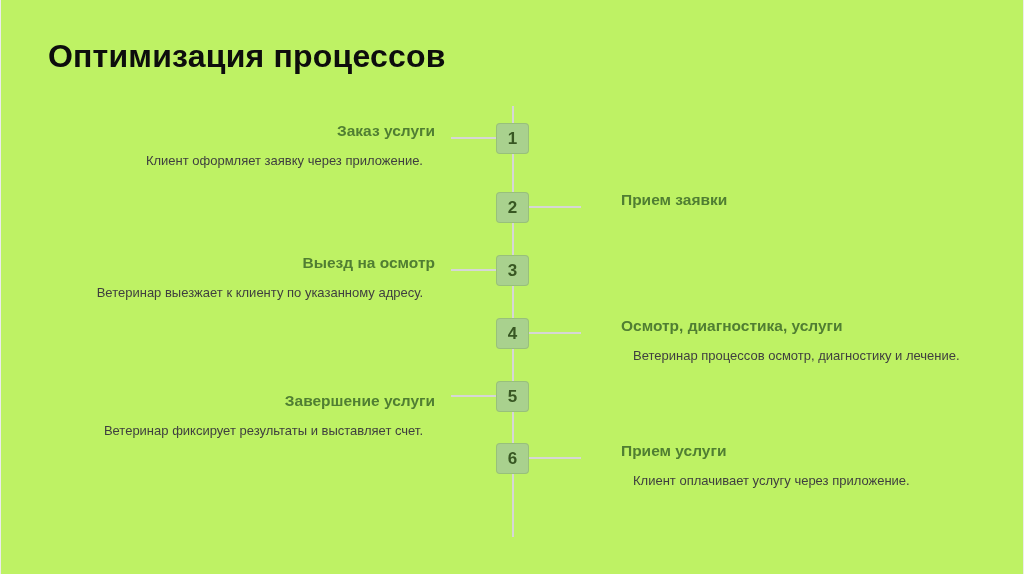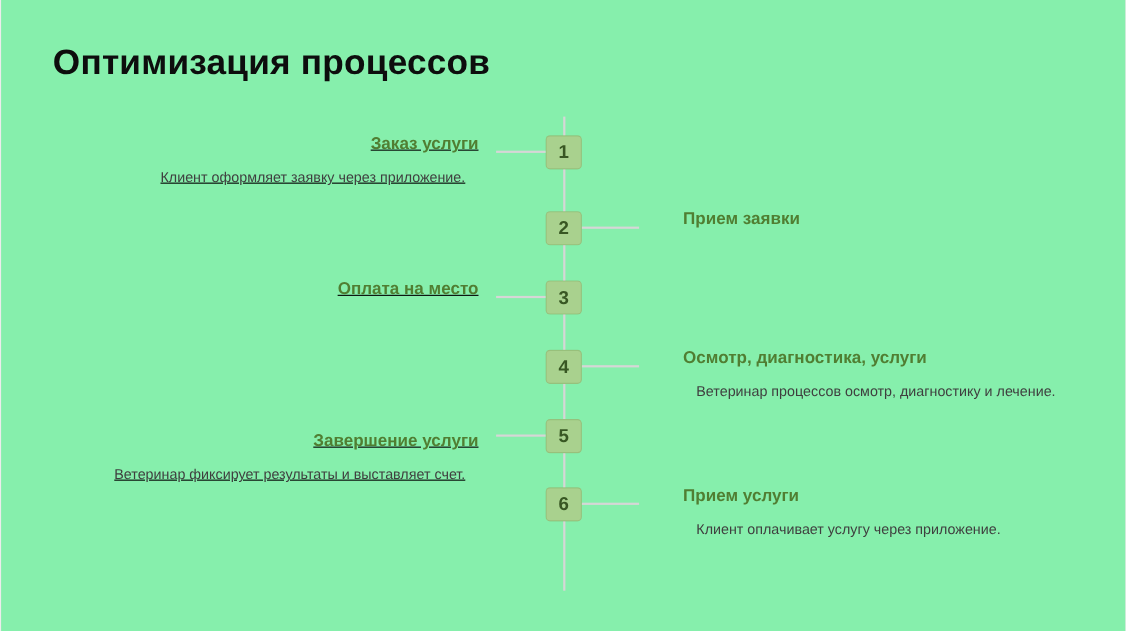--- a/index.html
+++ b/index.html
@@ -4,21 +4,21 @@
 <style>
   html, body {
     margin: 0;
     padding: 0;
     background: #ffffff;
   }
   .slide {
     position: relative;
     width: 1024px;
     height: 574px;
-    background: #86efac;
+    background: #bef264;
     overflow: hidden;
     font-family: "Liberation Sans", sans-serif;
     border-left: 1px solid #ececec;
     border-right: 1px solid #ececec;
     box-sizing: border-box;
   }
   .slide-title {
     position: absolute;
     left: 47px;
     top: 38px;
@@ -75,21 +75,21 @@
   .connector.s2 { top: 269px; }
   .connector.s3 { top: 332px; }
   .connector.s4 { top: 395px; }
   .connector.s5 { top: 457px; }
 
   
   .step-text {
     position: absolute;
     width: 420px;
   }
-  .step-text.left  { right: 588px; text-align: right; text-decoration: underline; }
+  .step-text.left  { right: 588px; text-align: right; }
   .step-text.right { left: 620px;  text-align: left; }
   .step-text.s0 { top: 121px; }
   .step-text.s1 { top: 190px; }
   .step-text.s2 { top: 253px; }
   .step-text.s3 { top: 316px; }
   .step-text.s4 { top: 391px; }
   .step-text.s5 { top: 441px; }
 
   .step-title {
     font-size: 15.5px;
@@ -125,21 +125,22 @@
 
   <div class="num-box s1">2</div>
   <div class="connector right s1"></div>
   <div class="step-text right s1">
     <div class="step-title">Прием заявки</div>
   </div>
 
   <div class="num-box s2">3</div>
   <div class="connector left s2"></div>
   <div class="step-text left s2">
-    <div class="step-title">Оплата на место</div>
+    <div class="step-title">Выезд на осмотр</div>
+    <div class="step-desc">Ветеринар выезжает к клиенту по указанному адресу.</div>
   </div>
 
   <div class="num-box s3">4</div>
   <div class="connector right s3"></div>
   <div class="step-text right s3">
     <div class="step-title">Осмотр, диагностика, услуги</div>
     <div class="step-desc">Ветеринар процессов осмотр, диагностику и лечение.</div>
   </div>
 
   <div class="num-box s4">5</div>

